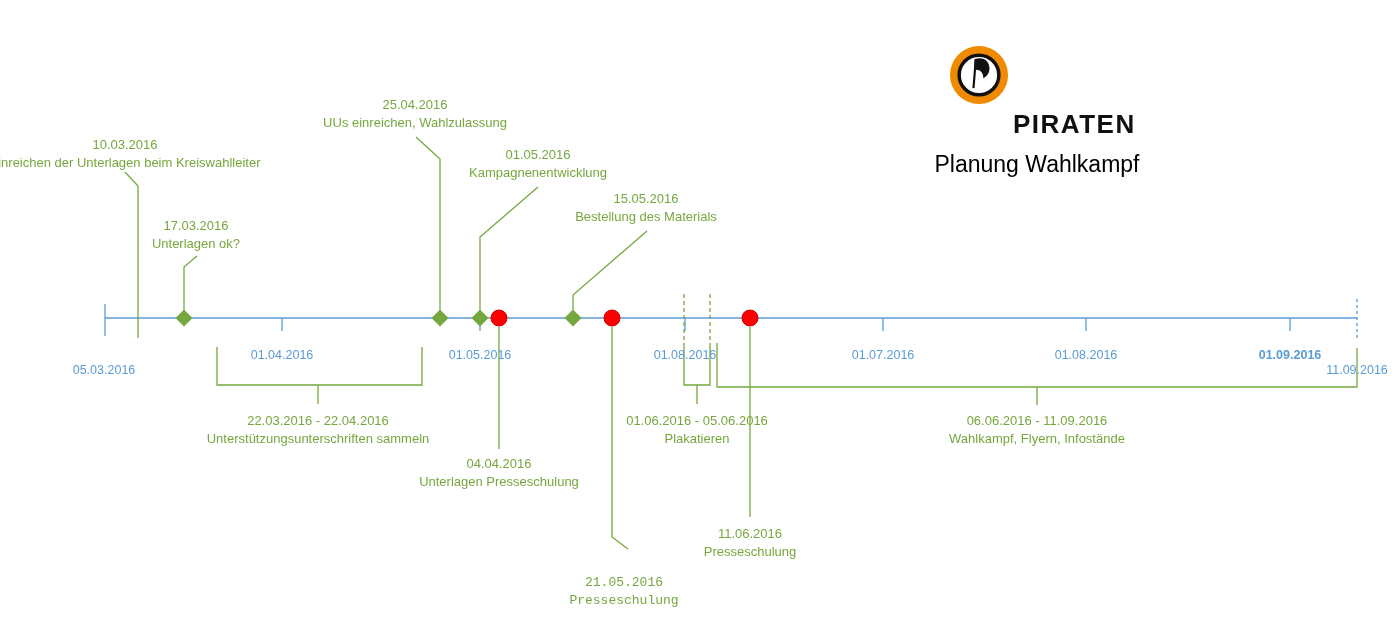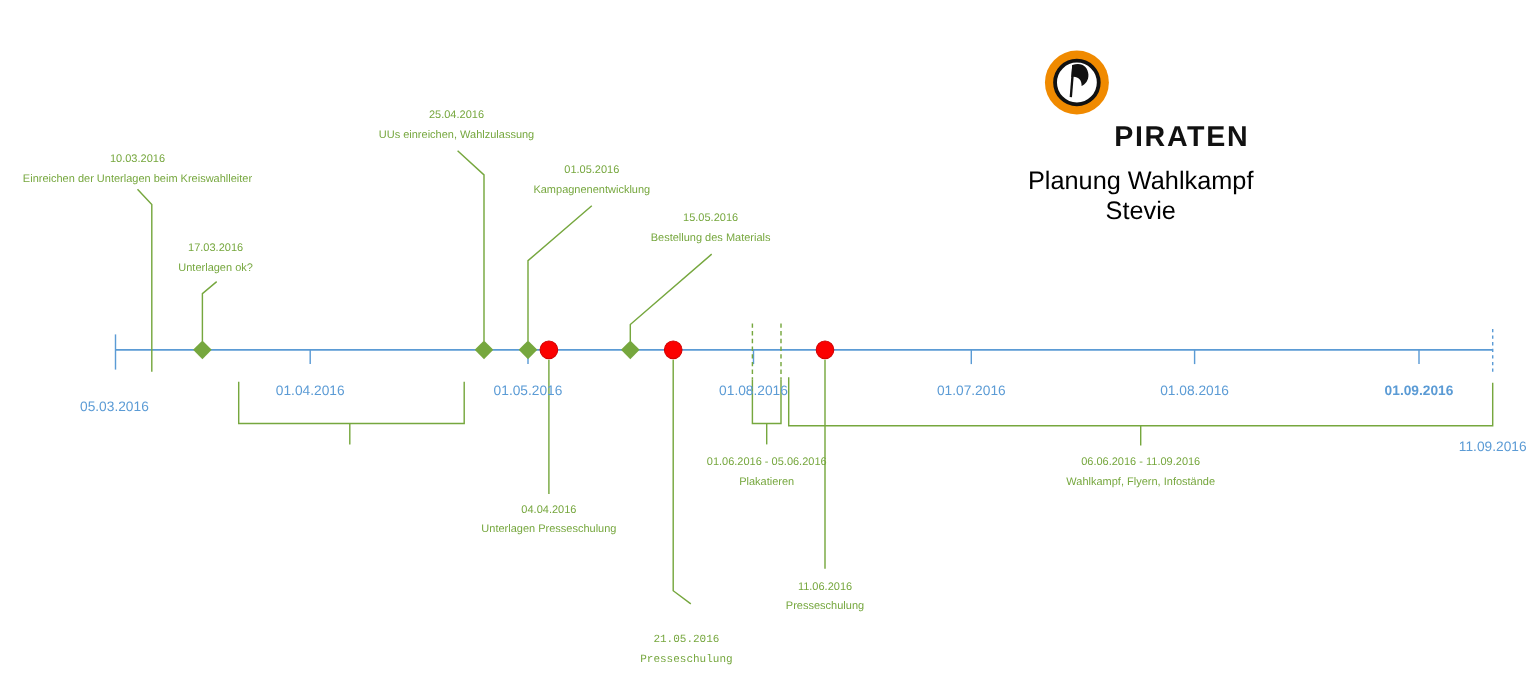--- a/index.html
+++ b/index.html
@@ -50,21 +50,21 @@
     color: var(--blue);
     font-size: 12.5px;
     white-space: nowrap;
   }
   .evt {
     position: absolute;
     transform: translateX(-50%);
     text-align: center;
     white-space: nowrap;
     color: var(--green);
-    font-size: 10px;
+    font-size: 13px;
     line-height: 18px;
   }
   .logo { position: absolute; left: 948px; top: 44px; width: 62px; height: 62px; }
   .brand {
     position: absolute; left: 1013px; top: 61px;
     font-size: 26px; font-weight: 800; letter-spacing: 1.5px;
     color: var(--ink);
     margin-top: 48px;
   }
   .title {
@@ -121,21 +121,21 @@
   <div class="dot" style="left:612px; top:318px;"></div>
   <div class="dot" style="left:750px; top:318px;"></div>
 
   <div class="axlab" style="left:282px; top:348px;">01.04.2016</div>
   <div class="axlab" style="left:480px; top:348px;">01.05.2016</div>
   <div class="axlab" style="left:685px; top:348px;">01.08.2016</div>
   <div class="axlab" style="left:883px; top:348px;">01.07.2016</div>
   <div class="axlab" style="left:1086px; top:348px;">01.08.2016</div>
   <div class="axlab" style="left:1290px; top:348px;font-weight:bold;">01.09.2016</div>
   <div class="axlab" style="left:104px; top:363px;">05.03.2016</div>
-  <div class="axlab" style="left:1357px; top:363px;margin-top:36px;">11.09.2016</div>
+  <div class="axlab" style="left:1357px; top:363px;">11.09.2016</div>
 
   <div class="evt" style="left:125px; top:136px;">
     <div>10.03.2016</div>
     <div>Einreichen der Unterlagen beim Kreiswahlleiter</div>
   </div>
   <div class="evt" style="left:196px; top:217px;">
     <div>17.03.2016</div>
     <div>Unterlagen ok?</div>
   </div>
   <div class="evt" style="left:415px; top:96px;">
@@ -144,20 +144,24 @@
   </div>
   <div class="evt" style="left:538px; top:146px;">
     <div>01.05.2016</div>
     <div>Kampagnenentwicklung</div>
   </div>
   <div class="evt" style="left:646px; top:190px;">
     <div>15.05.2016</div>
     <div>Bestellung des Materials</div>
   </div>
 
+  <div class="evt" style="left:318px; top:412px;">
+    <div>22.03.2016 - 22.04.2016</div>
+    <div>Unterstützungsunterschriften sammeln</div>
+  </div>
   <div class="evt" style="left:499px; top:455px;">
     <div>04.04.2016</div>
     <div>Unterlagen Presseschulung</div>
   </div>
   <div class="evt" style="left:697px; top:412px;">
     <div>01.06.2016 - 05.06.2016</div>
     <div>Plakatieren</div>
   </div>
   <div class="evt" style="left:1037px; top:412px;">
     <div>06.06.2016 - 11.09.2016</div>
@@ -176,16 +180,15 @@
     <svg viewBox="0 0 64 64" width="62" height="62">
       <circle cx="32" cy="32" r="30" fill="#F08A00"></circle>
       <circle cx="32" cy="32" r="20.5" fill="#ffffff" stroke="#111111" stroke-width="3.6"></circle>
       <path d="M25.2,45.5 L27.6,15.6 L29.8,15.9 L27.4,45.8 Z" fill="#111111"></path>
       <path d="M27.6,15.6 C36.5,12.4 42.4,17.2 42.8,24.6 C43.1,29.8 40.2,33.8 36.4,35.3 C36.8,29.2 32.4,25.6 26.8,26.8 Z" fill="#111111"></path>
     </svg>
   </div>
   <div class="brand">PIRATEN</div>
   <div class="title">
     <div>Planung Wahlkampf</div>
-    <div>Stevie</div>
   </div>
 
 </div>
 
 </body></html>

